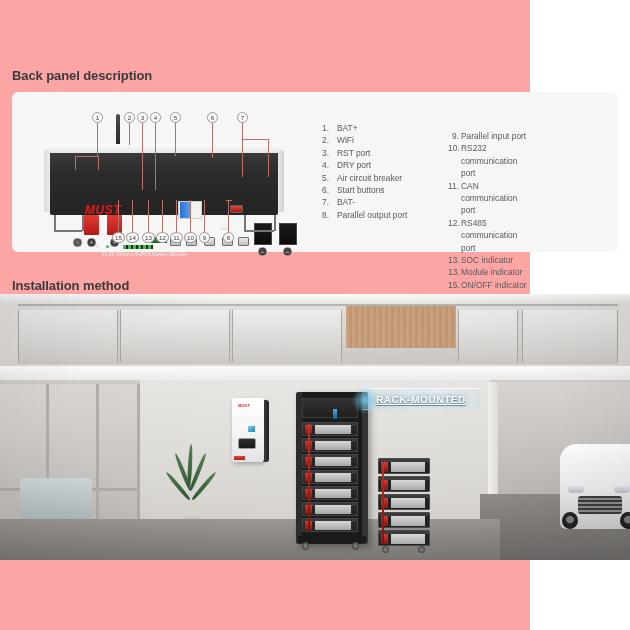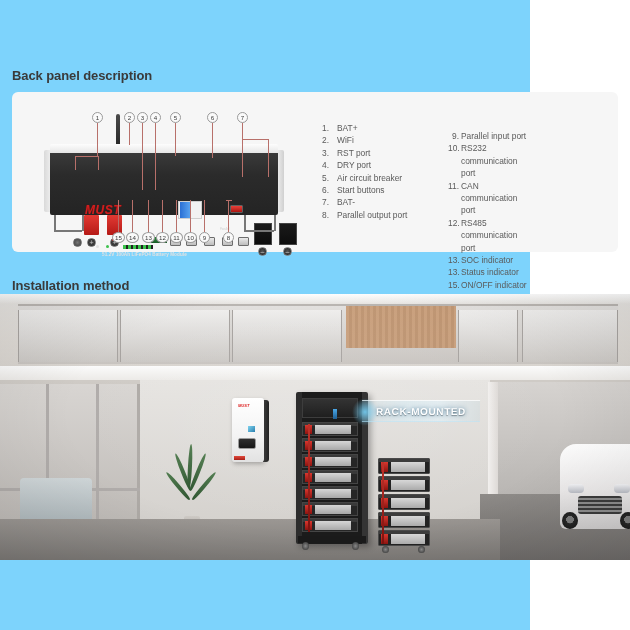--- a/index.html
+++ b/index.html
@@ -2,21 +2,21 @@
 <html><head>
 <meta charset="utf-8">
 <style>
   * { box-sizing: border-box; margin: 0; padding: 0; }
   html, body {
     width: 630px; height: 630px;
     background: #ffffff;
     font-family: "Liberation Sans", sans-serif;
     overflow: hidden;
   }
-  .page { position: relative; width: 530px; height: 630px; background:#7dd3fc; }
+  .page { position: relative; width: 530px; height: 630px; background:#fca5a5; }
 
   
   .section-heading {
     position: absolute;
     font-size: 13px;
     font-weight: bold;
     color: #3a3a3a;
     letter-spacing: -0.1px;
   }
   #heading-back  { left: 12px; top: 68px; }
@@ -383,21 +383,21 @@
     border-bottom:1px solid rgba(190,228,245,.6);
     text-shadow: 0 0 4px rgba(30,90,130,.7), 0 1px 1px rgba(0,0,0,.35);
     transform: skewX(-0.5deg);
   }
   .glow-label::before {
     content:""; position:absolute; left:-10px; top:-3px;
     width:26px; height:28px;
     background: radial-gradient(ellipse at center, rgba(120,215,255,.85), rgba(120,215,255,0) 70%);
   }
   #label-wall { left:138px; top:442px; }
-  #label-rack { left:362px; top:400px; }
+  #label-rack { left:362px; top:388px;text-decoration:underline; }
   #label-stacked { left:430px; top:462px; }
 
   .vignette {
     position:absolute; left:0; top:0; width:630px; height:266px;
     background: radial-gradient(ellipse at 50% 45%, rgba(255,255,255,.10) 0%, rgba(0,0,0,0) 55%, rgba(0,0,0,.10) 100%);
     pointer-events:none;
   }
   .img-top-fade {
     position:absolute; left:0; top:0; width:630px; height:10px;
     background: linear-gradient(180deg,#ffffff,rgba(255,255,255,0));
@@ -559,21 +559,21 @@
     <li>
         <span class="num r">12.</span>
         <span>RS485 communication port</span>
       </li>
     <li>
         <span class="num r">13.</span>
         <span>SOC indicator</span>
       </li>
     <li>
         <span class="num r">13.</span>
-        <span>Status indicator</span>
+        <span>Module indicator</span>
       </li>
     <li>
         <span class="num r">15.</span>
         <span>ON/OFF indicator</span>
       </li>
   </ul>
 
   <div id="heading-install" class="section-heading">Installation method</div>
 
   <div class="install-img">

